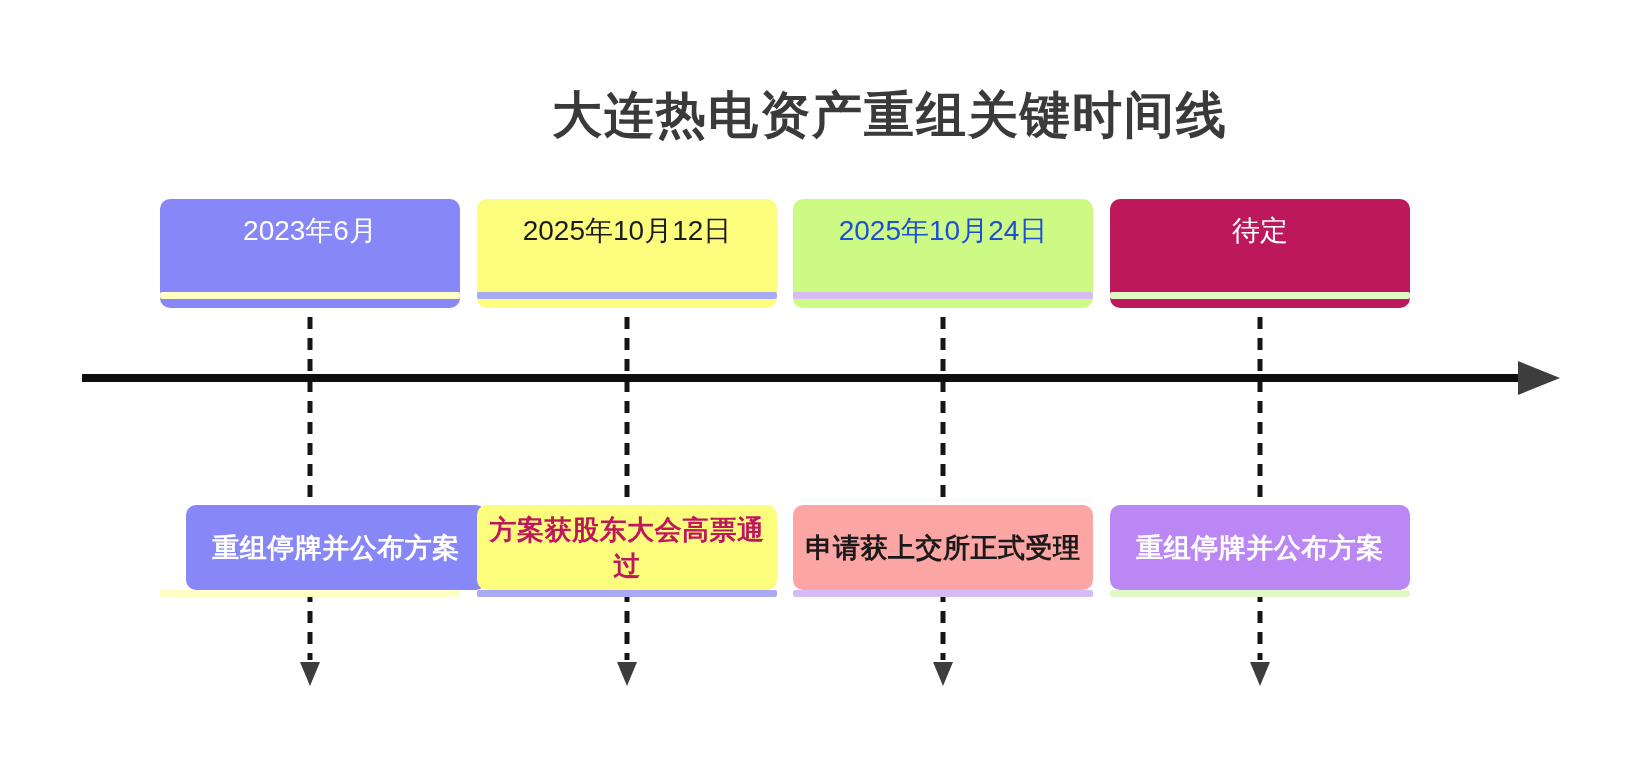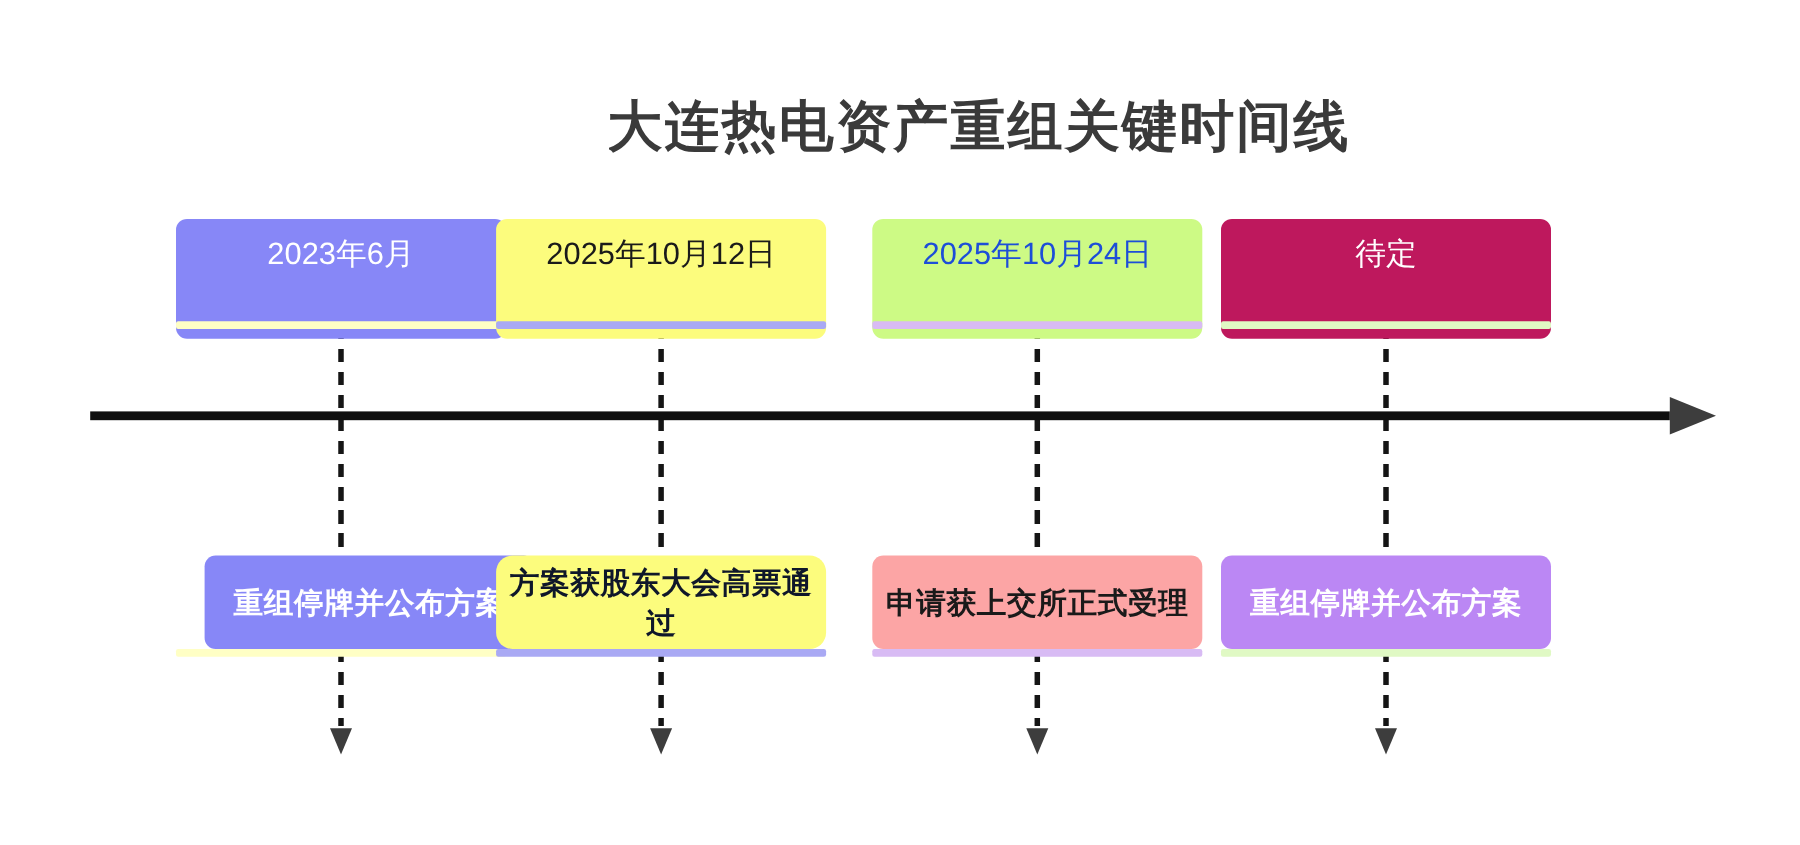--- a/index.html
+++ b/index.html
@@ -8,21 +8,21 @@
     font-family:"Liberation Sans","DejaVu Sans",sans-serif;
   }
   .title{
     position:absolute;top:82px;left:0;right:0;
     transform:translateX(72px);
     text-align:center;
     font-size:50px;font-weight:bold;letter-spacing:2px;
     color:#3a3a3a;
   }
   .column{position:absolute;width:300px;top:0;height:768px;}
-  .col-0{left:160px;} .col-1{left:451px;} .col-2{left:793px;} .col-3{left:1110px;}
+  .col-0{left:160px;} .col-1{left:477px;} .col-2{left:793px;} .col-3{left:1110px;}
 
   .vline{
     position:absolute;left:50%;transform:translateX(-50%);
     top:296px;height:364px;width:5px;z-index:1;
     background:repeating-linear-gradient(to bottom,#151515 0 12px,transparent 12px 21px);
   }
   .down-arrowhead{
     position:absolute;left:50%;transform:translateX(-50%);
     top:662px;width:0;height:0;z-index:1;
     border-left:10px solid transparent;border-right:10px solid transparent;
@@ -68,21 +68,21 @@
   <div class="date-accent" style="background: rgb(255, 255, 197);"></div>
   <div class="event-box" style="background: rgb(135, 135, 247); color: rgb(255, 255, 255); margin-left: 26px;">重组停牌并公布方案</div>
   <div class="event-accent" style="background: rgb(255, 255, 197);"></div>
 </div>
 
 <div class="column col-1">
   <div class="vline"></div>
   <div class="down-arrowhead"></div>
   <div class="date-box" style="background: rgb(252, 252, 125); color: rgb(26, 26, 26);">2025年10月12日</div>
   <div class="date-accent" style="background: rgb(169, 169, 244);"></div>
-  <div class="event-box" style="background: rgb(252, 252, 125); color: #0f172a; border-radius: 15px;">方案获股东大会高票通过</div>
+  <div class="event-box" style="background: rgb(252, 252, 125); color: #be185d;">方案获股东大会高票通过</div>
   <div class="event-accent" style="background: rgb(169, 169, 244);"></div>
 </div>
 
 <div class="column col-2">
   <div class="vline"></div>
   <div class="down-arrowhead"></div>
   <div class="date-box" style="background: rgb(205, 250, 133); color: #1d4ed8;">2025年10月24日</div>
   <div class="date-accent" style="background: rgb(216, 187, 244);"></div>
   <div class="event-box" style="background: #fca5a5; color: rgb(26, 26, 26); text-align: center;">申请获上交所正式受理</div>
   <div class="event-accent" style="background: rgb(216, 187, 244);"></div>

